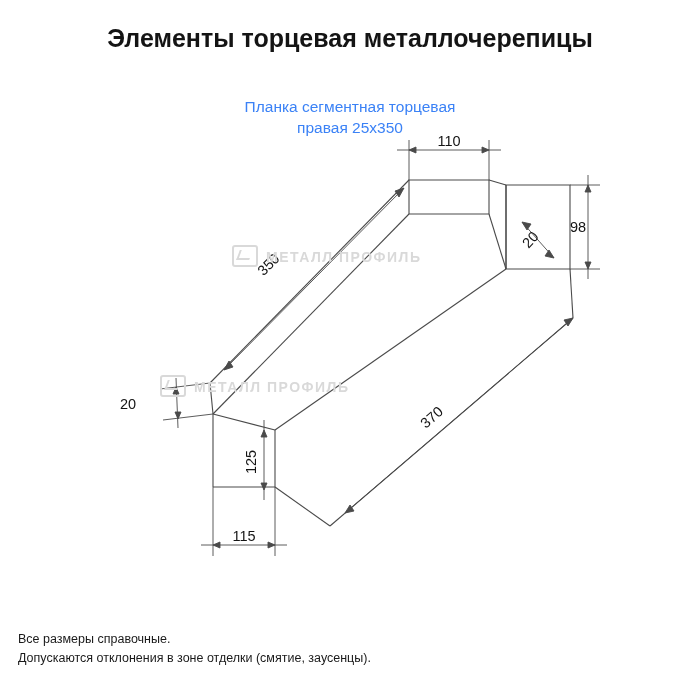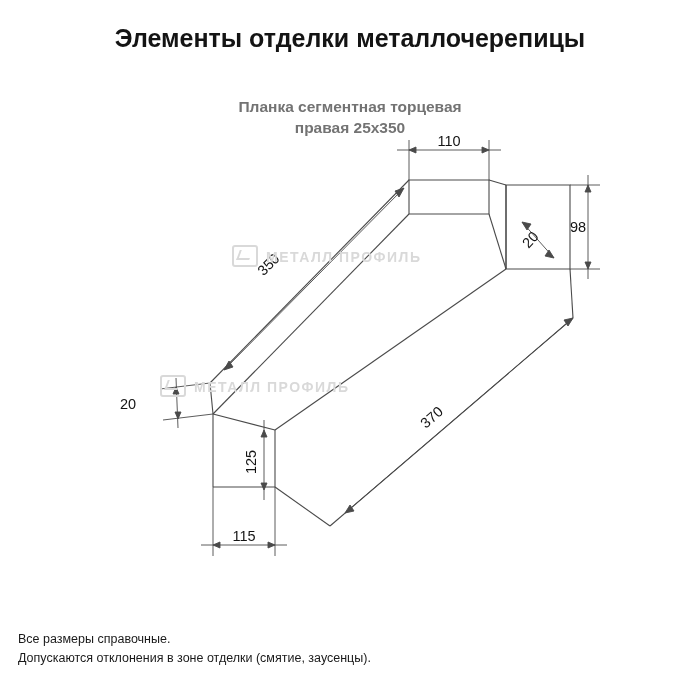--- a/index.html
+++ b/index.html
@@ -30,22 +30,22 @@
     color: #141414;
     letter-spacing: 0px;
   }
   .subtitle {
     position: absolute;
     top: 96px;
     left: 0;
     width: 700px;
     text-align: center;
     font-size: 15.5px;
-    font-weight: bold;
-    color: #737373;
+    font-weight: normal;
+    color: #3b82f6;
     line-height: 21px;
   }
   .drawing {
     position: absolute;
     top: 0;
     left: 0;
     width: 700px;
     height: 700px;
   }
   .footnotes {
@@ -99,21 +99,21 @@
     border-left: 2px solid #d9d9d9;
     border-bottom: 2px solid #d9d9d9;
     transform: skewX(-20deg);
   }
 </style>
 </head>
 <body>
 
 <div class="page">
 
-  <div class="title">Элементы отделки металлочерепицы</div>
+  <div class="title">Элементы торцевая металлочерепицы</div>
 
   <div class="subtitle">
     <div>Планка сегментная торцевая</div>
     <div>правая 25х350</div>
   </div>
 
   <svg class="drawing" viewBox="0 0 700 700">
     <g fill="none" stroke="#4a4a4a" stroke-width="1.1" stroke-linejoin="miter" stroke-linecap="butt">
 
       <path d="M 409 180 L 489 180 L 489 214 L 409 214 Z"></path>

